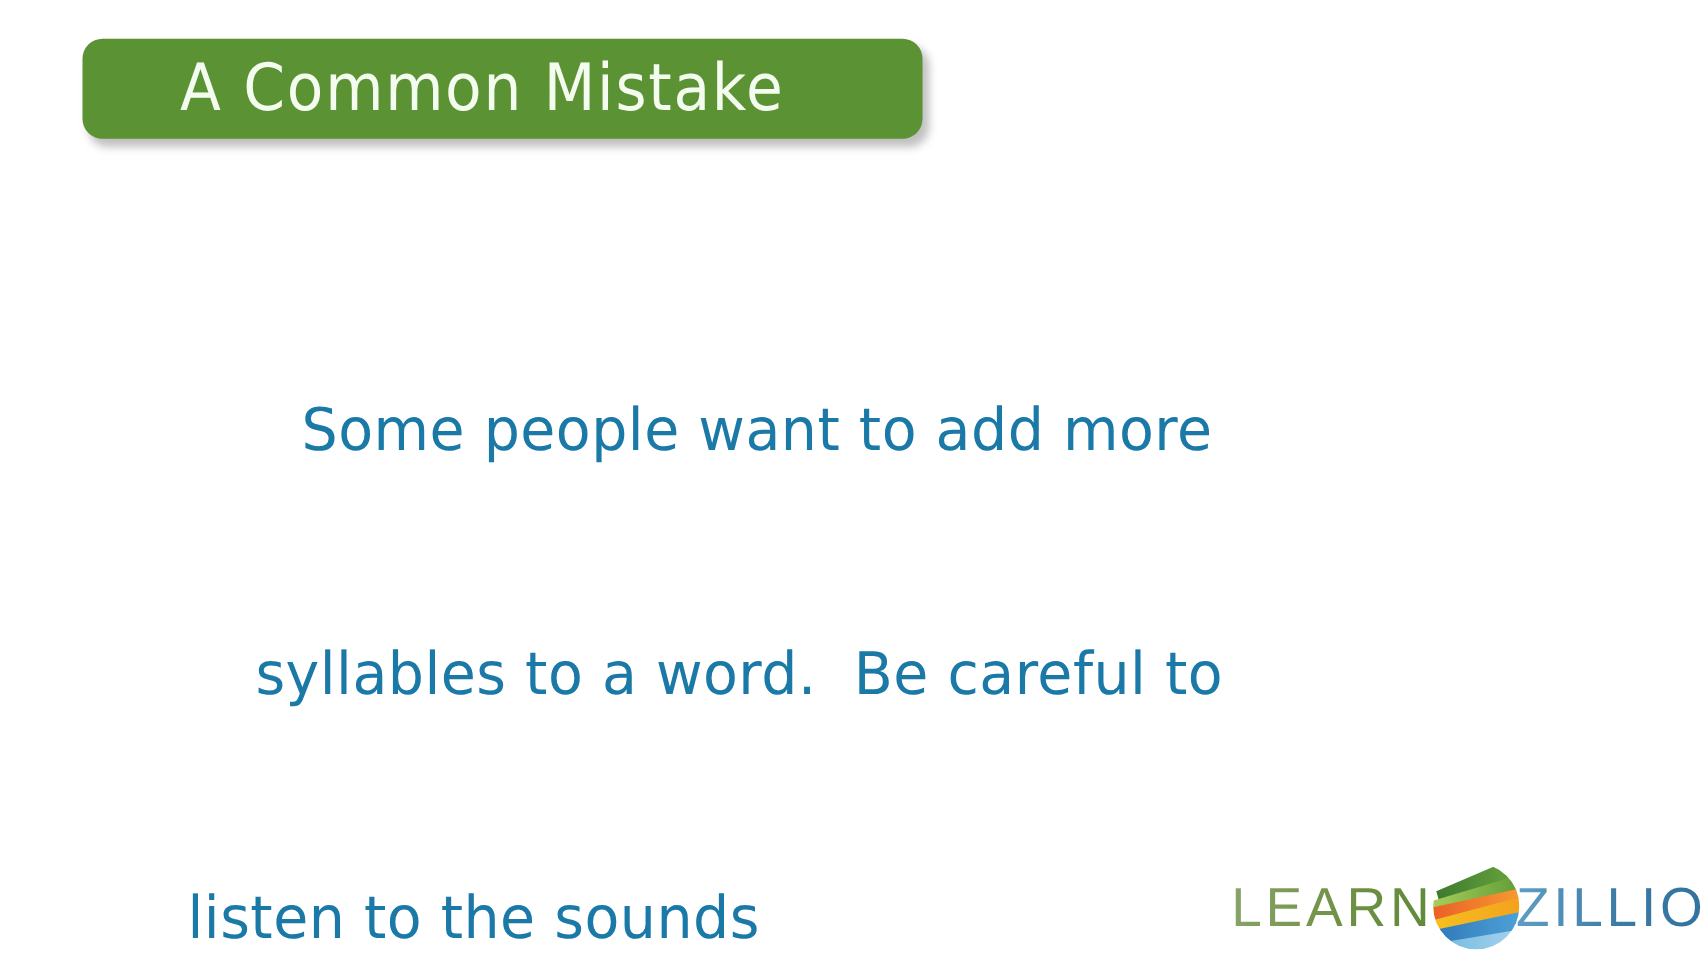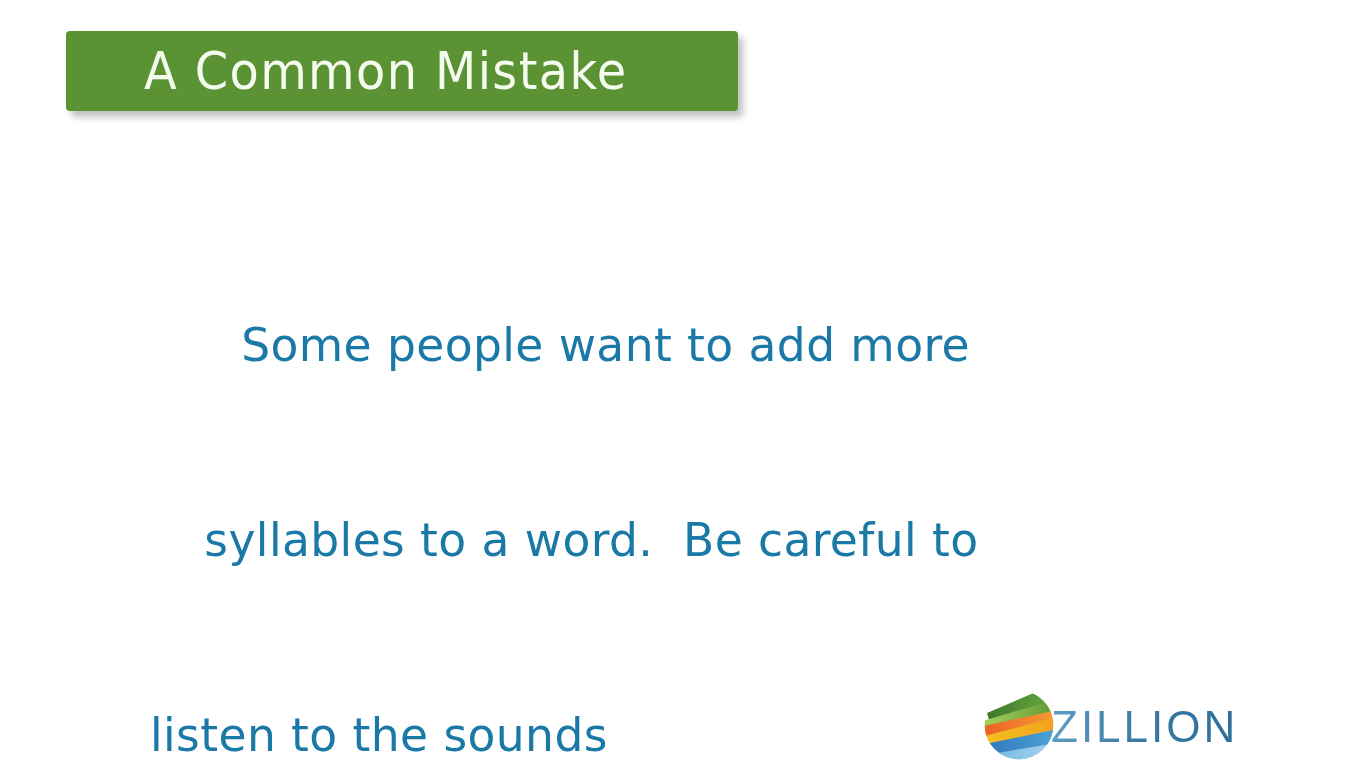--- a/index.html
+++ b/index.html
@@ -26,21 +26,21 @@
   }
 
   
   #title-banner {
     position: absolute;
     left: 66px;
     top: 31px;
     width: 672px;
     height: 80px;
     background: #5b9233;
-    border-radius: 4px;
+    border-radius: 16px;
     box-shadow: 5px 6px 7px rgba(90, 90, 90, 0.38);
     display: flex;
     align-items: center;
     box-sizing: border-box;
     padding-left: 78px;
   }
   #title-text {
     color: #f4fbef;
     font-family: "DejaVu Sans", sans-serif;
     font-size: 52px;
@@ -134,20 +134,21 @@
     <span id="title-text">A Common Mistake</span>
   </div>
 
   <div id="body-text">
     <span class="line l1">Some people want to add more</span>
     <span class="line l2">syllables to a word.  Be careful to</span>
     <span class="line l3">listen to the sounds</span>
   </div>
 
   <div id="logo">
+    <span id="logo-learn">LEARN</span>
 
     <span id="logo-sphere">
       <svg viewBox="0 0 76 76" width="76" height="76" aria-hidden="true">
         <defs>
           <clipPath id="sphereClip">
             <circle cx="38" cy="38" r="35"></circle>
           </clipPath>
           <linearGradient id="gDarkGreen" x1="0" y1="0" x2="1" y2="0">
             <stop offset="0%" stop-color="#3f7a2e"></stop>
             <stop offset="100%" stop-color="#6aa83f"></stop>

